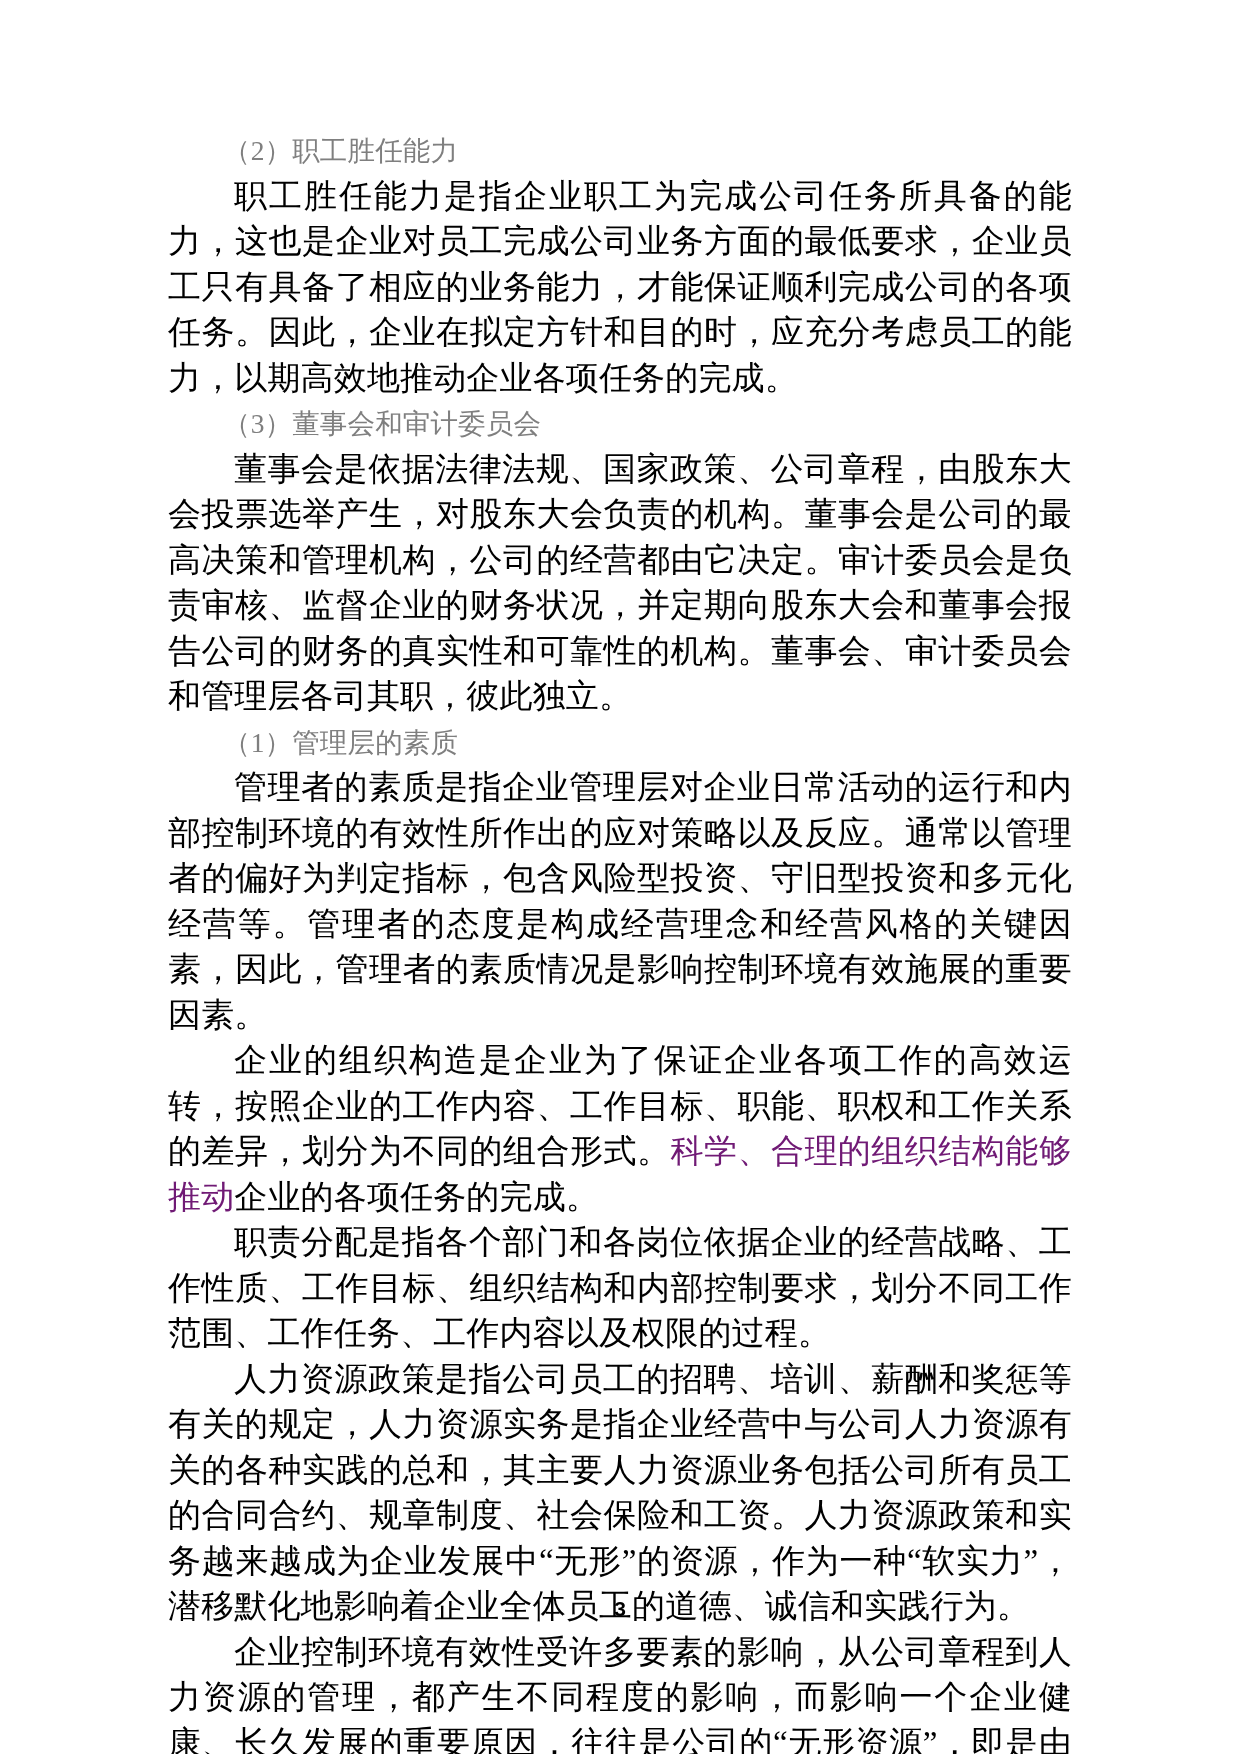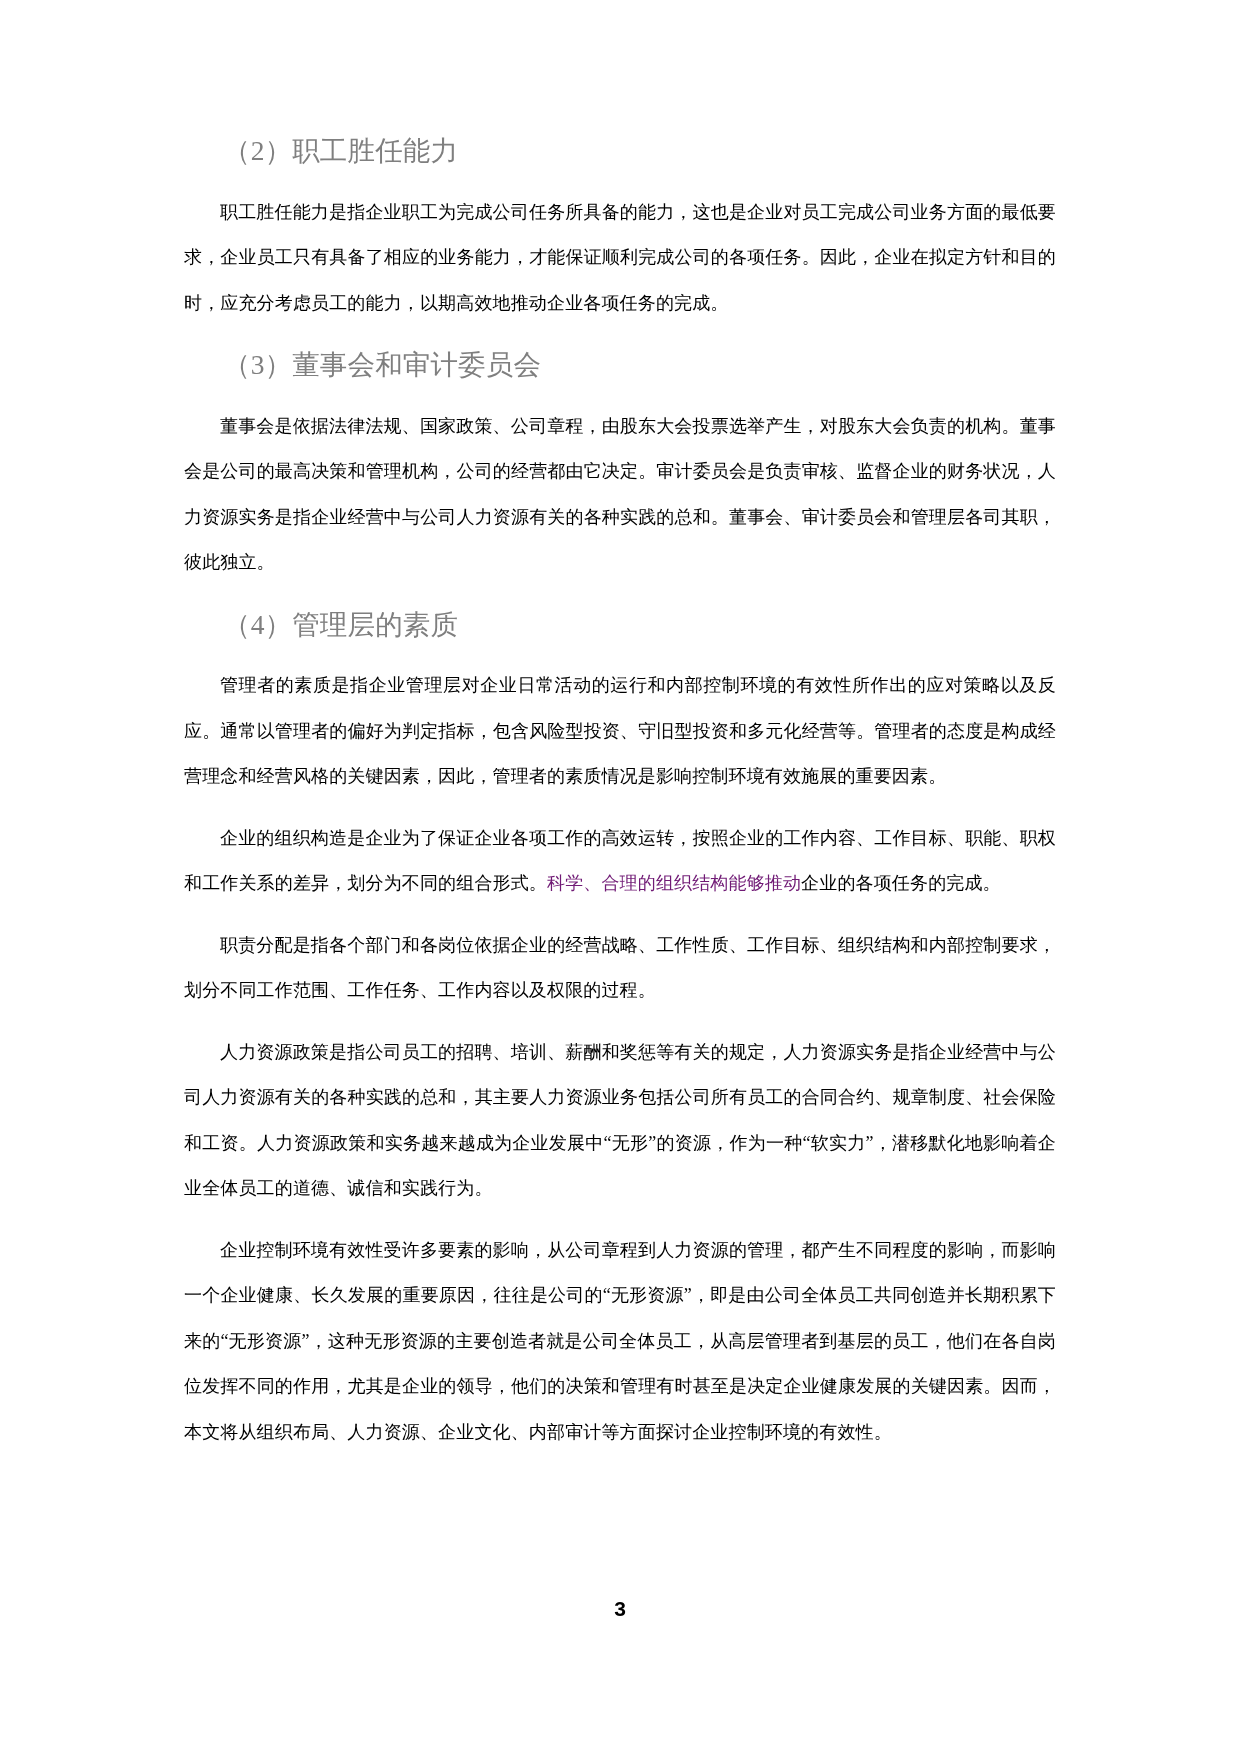--- a/index.html
+++ b/index.html
@@ -21,26 +21,26 @@
   }
   .content {
     position: absolute;
     left: 168px;
     top: 128px;
     width: 904px;
   }
 
   
   .para {
-    font-size: 18px;
+    font-size: 33px;
     line-height: 45.5px;
     text-align: justify;
     text-justify: inter-ideograph;
     text-indent: 2em;
-    margin: 16px;
+    margin: 0;
     letter-spacing: 0.15px;
     word-break: break-all;
   }
   .para.last-line-left {
     text-align-last: left;
   }
 
   
   .subhead {
     font-size: 27.5px;
@@ -84,23 +84,23 @@
 
 <div class="page">
   <div class="content">
 
     <p class="subhead">（2）职工胜任能力</p>
 
     <p class="para">职工胜任能力是指企业职工为完成公司任务所具备的能力，这也是企业对员工完成公司业务方面的最低要求，企业员工只有具备了相应的业务能力，才能保证顺利完成公司的各项任务。因此，企业在拟定方针和目的时，应充分考虑员工的能力，以期高效地推动企业各项任务的完成。</p>
 
     <p class="subhead">（3）董事会和审计委员会</p>
 
-    <p class="para">董事会是依据法律法规、国家政策、公司章程，由股东大会投票选举产生，对股东大会负责的机构。董事会是公司的最高决策和管理机构，公司的经营都由它决定。审计委员会是负责审核、监督企业的财务状况，人力资源实务是指企业经营中与公司人力资源有关的各种实践的总和。董事会、审计委员会和管理层各司其职，彼此独立。</p>
+    <p class="para">董事会是依据法律法规、国家政策、公司章程，由股东大会投票选举产生，对股东大会负责的机构。董事会是公司的最高决策和管理机构，公司的经营都由它决定。审计委员会是负责审核、监督企业的财务状况，并定期向股东大会和董事会报告公司的财务的真实性和可靠性的机构。董事会、审计委员会和管理层各司其职，彼此独立。</p>
 
-    <p class="subhead">（4）管理层的素质</p>
+    <p class="subhead">（1）管理层的素质</p>
 
     <p class="para">管理者的素质是指企业管理层对企业日常活动的运行和内部控制环境的有效性所作出的应对策略以及反应。通常以管理者的偏好为判定指标，包含风险型投资、守旧型投资和多元化经营等。管理者的态度是构成经营理念和经营风格的关键因素，因此，管理者的素质情况是影响控制环境有效施展的重要因素。</p>
 
 
     <p class="para last-line-left"><span>企业的组织构造是企业为了保证企业各项工作的高效运转，按照企业的工作内容、工作目标、职能、职权和工作关系的差异，划分为不同的组合形式。</span><span class="gray-run">科学、合理的组织结构能够推动</span><span>企业的各项任务的完成。</span></p>
 
 
     <p class="para">职责分配是指各个部门和各岗位依据企业的经营战略、工作性质、工作目标、组织结构和内部控制要求，划分不同工作范围、工作任务、工作内容以及权限的过程。</p>
 
 

